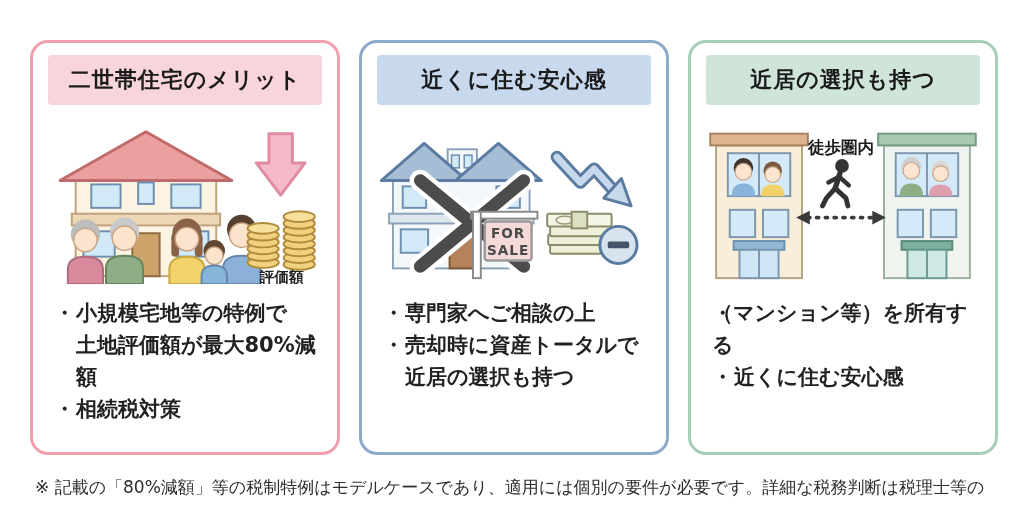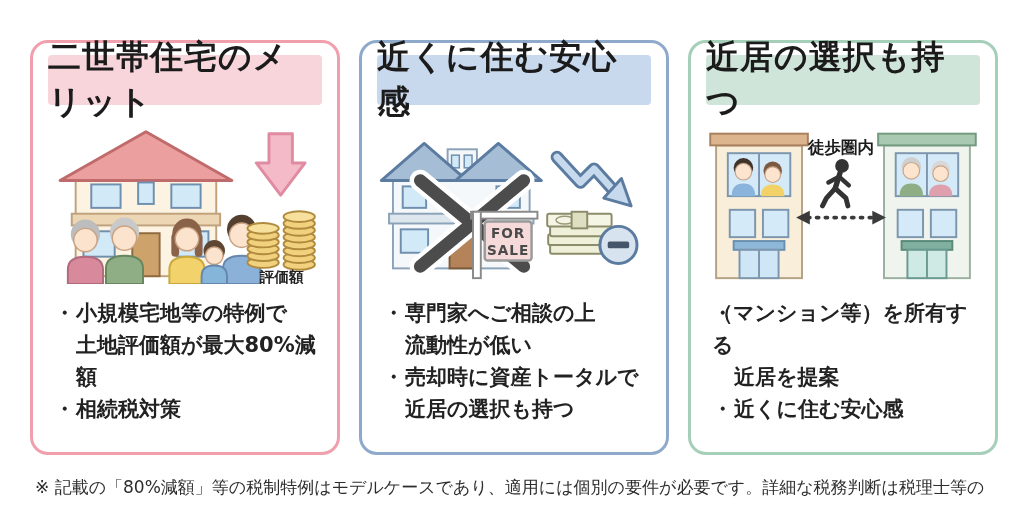--- a/index.html
+++ b/index.html
@@ -12,21 +12,21 @@
     display:flex;gap:19px;
   }
   .panel{
     flex:1;box-sizing:border-box;background:#fff;
     border:3px solid var(--accent,#ccc);border-radius:18px;
     padding:12px 15px 10px;display:flex;flex-direction:column;
   }
   .panel-header{
     background:var(--header-bg,#eee);border-radius:4px;height:50px;
     display:flex;align-items:center;justify-content:center;
-    font-size:33px;font-weight:700;letter-spacing:1px;color:#1b1b1b;
+    font-size:22px;font-weight:700;letter-spacing:1px;color:#1b1b1b;
     flex:0 0 auto;
   }
   .illustration{
     flex:0 0 auto;height:178px;margin-top:8px;
     display:flex;align-items:center;justify-content:center;
   }
   .bullets{
     margin-top:6px;padding-left:6px;
     font-size:21px;font-weight:600;line-height:32px;color:#222;
   }
@@ -178,21 +178,20 @@
           <circle cx="247" cy="128" r="19" fill="#d7e3ef" stroke="#5b7ba0" stroke-width="3"></circle>
           <rect x="236" y="124.5" width="22" height="7" rx="2" fill="#46566a"></rect>
         </g>
       </svg>
     </div>
     <div class="bullets">
       <div class="bullet">
         <span class="marker">・</span>
         <span class="bullet-text">
           <span class="bl">専門家へご相談の上</span>
-          <span class="bl">流動性が低い</span>
         </span>
       </div>
       <div class="bullet">
         <span class="marker">・</span>
         <span class="bullet-text">
           <span class="bl">売却時に資産トータルで</span>
           <span class="bl">近居の選択も持つ</span>
         </span>
       </div>
     </div>
@@ -255,21 +254,20 @@
           <polygon points="106,93 106,107 92,100" fill="#3a3a3a"></polygon>
           <polygon points="170,93 170,107 184,100" fill="#3a3a3a"></polygon>
         </g>
       </svg>
     </div>
     <div class="bullets">
       <div class="bullet">
         <span class="marker">・</span>
         <span class="bullet-text">
           <span class="bl outdent">（マンション等）を所有する</span>
-          <span class="bl">近居を提案</span>
         </span>
       </div>
       <div class="bullet">
         <span class="marker">・</span>
         <span class="bullet-text">
           <span class="bl">近くに住む安心感</span>
         </span>
       </div>
     </div>
   </div>

